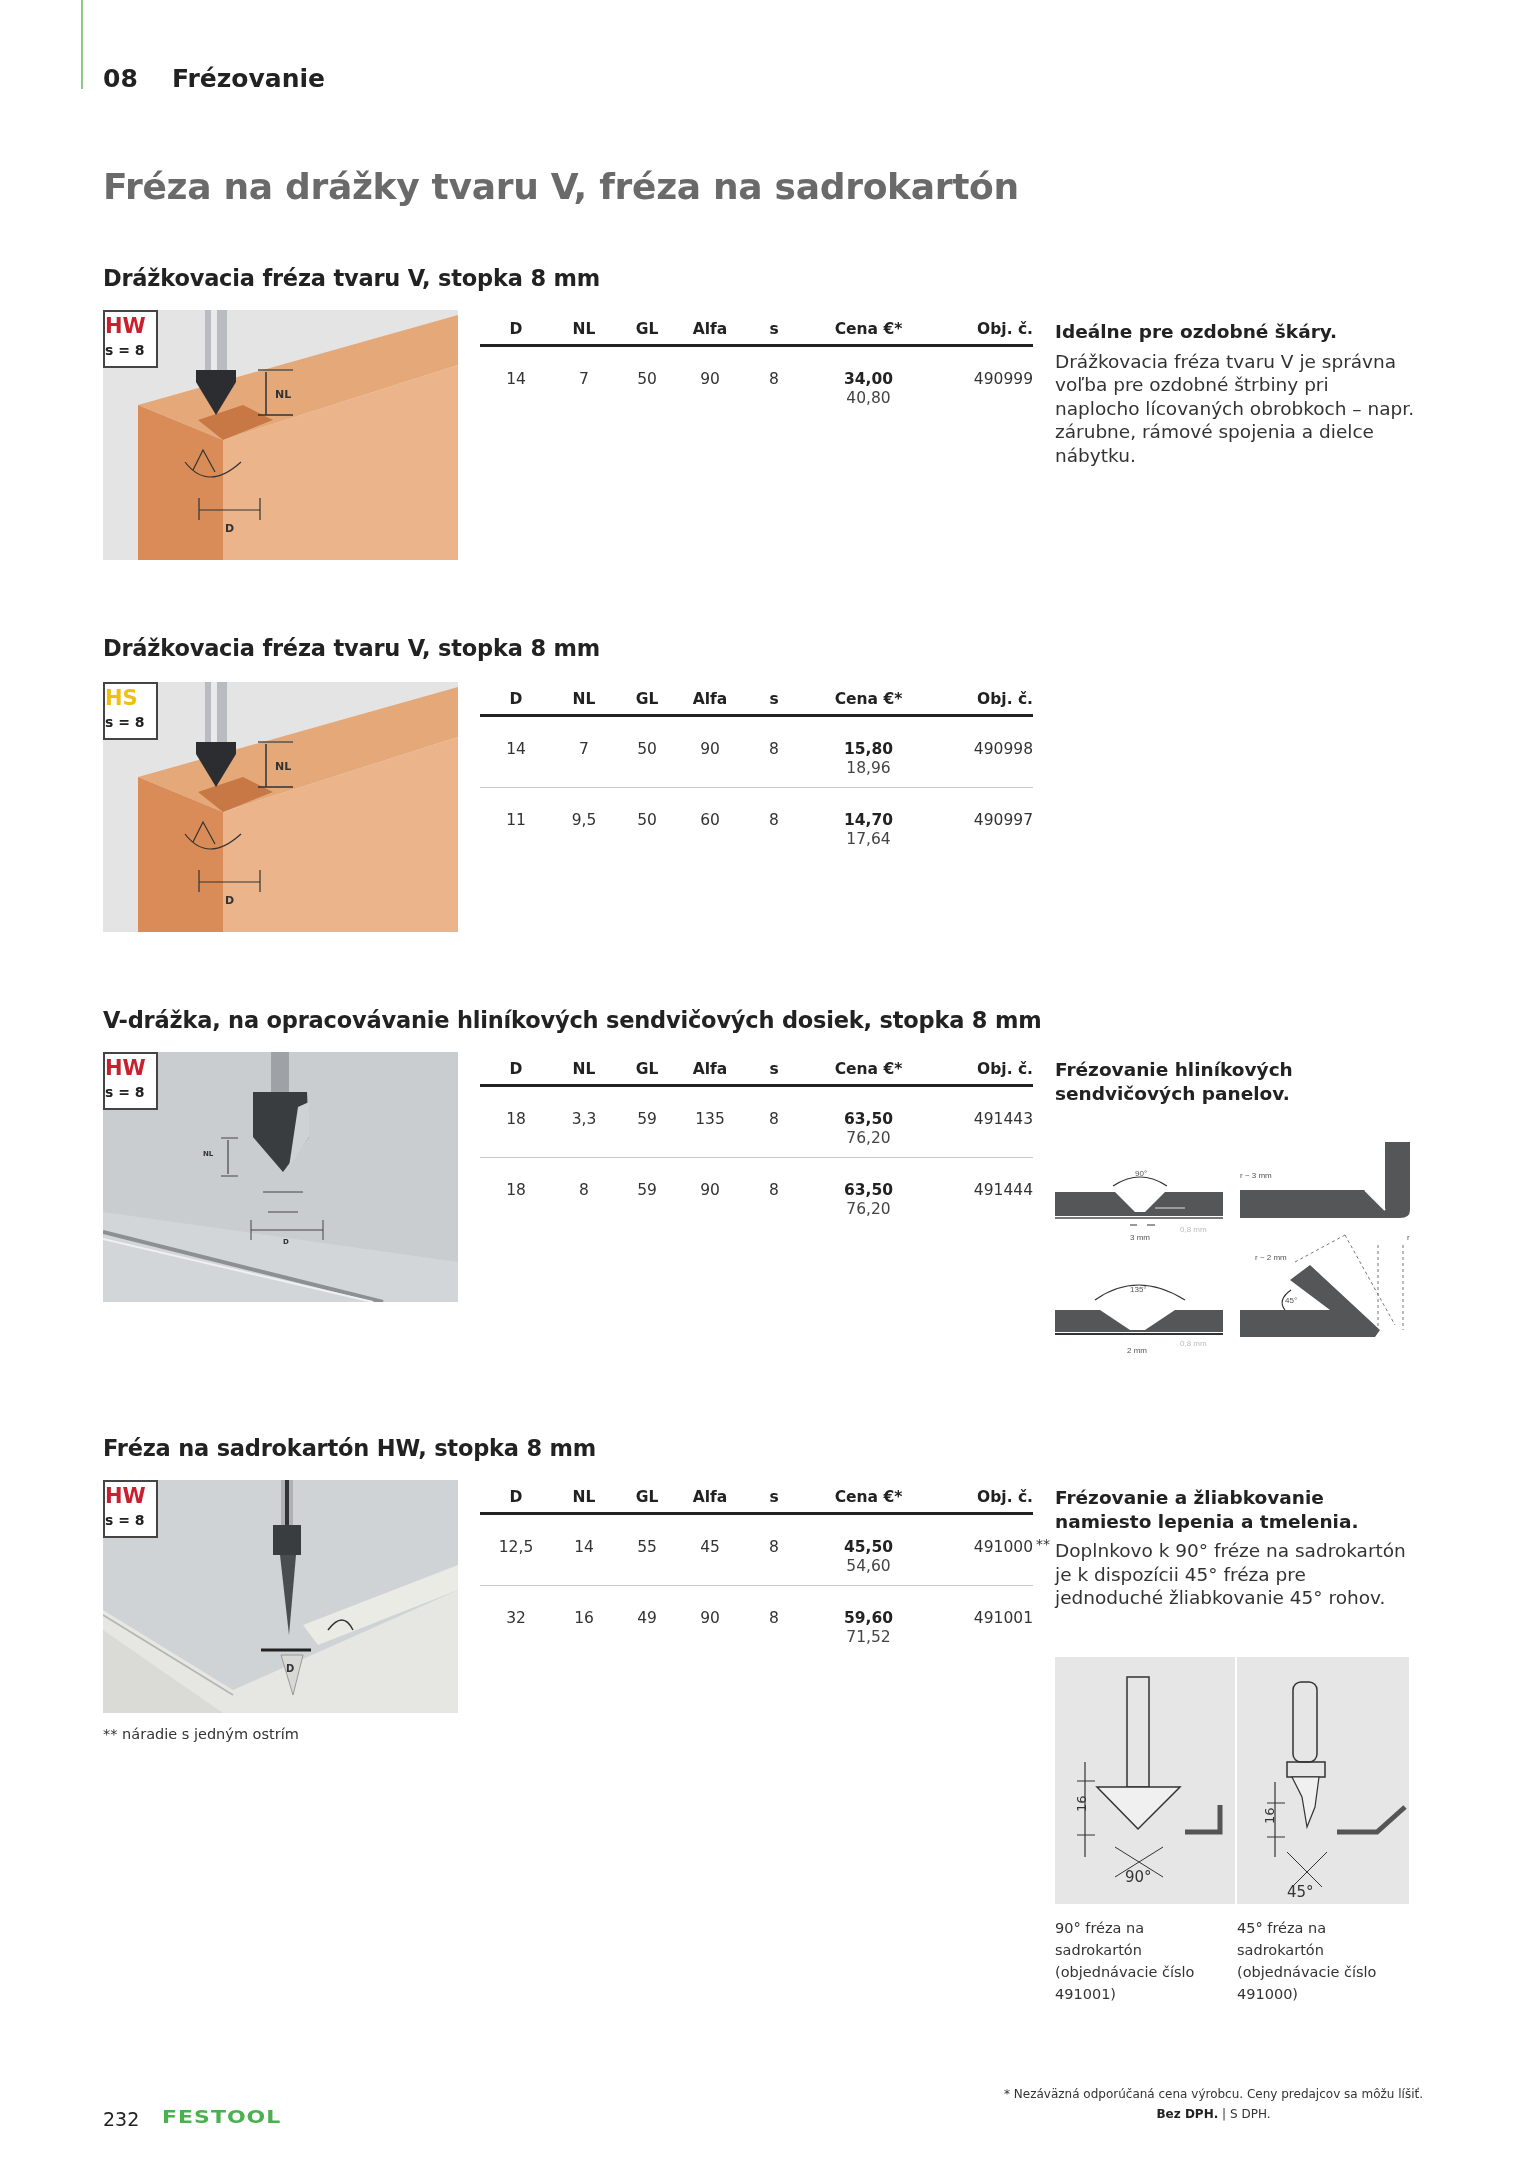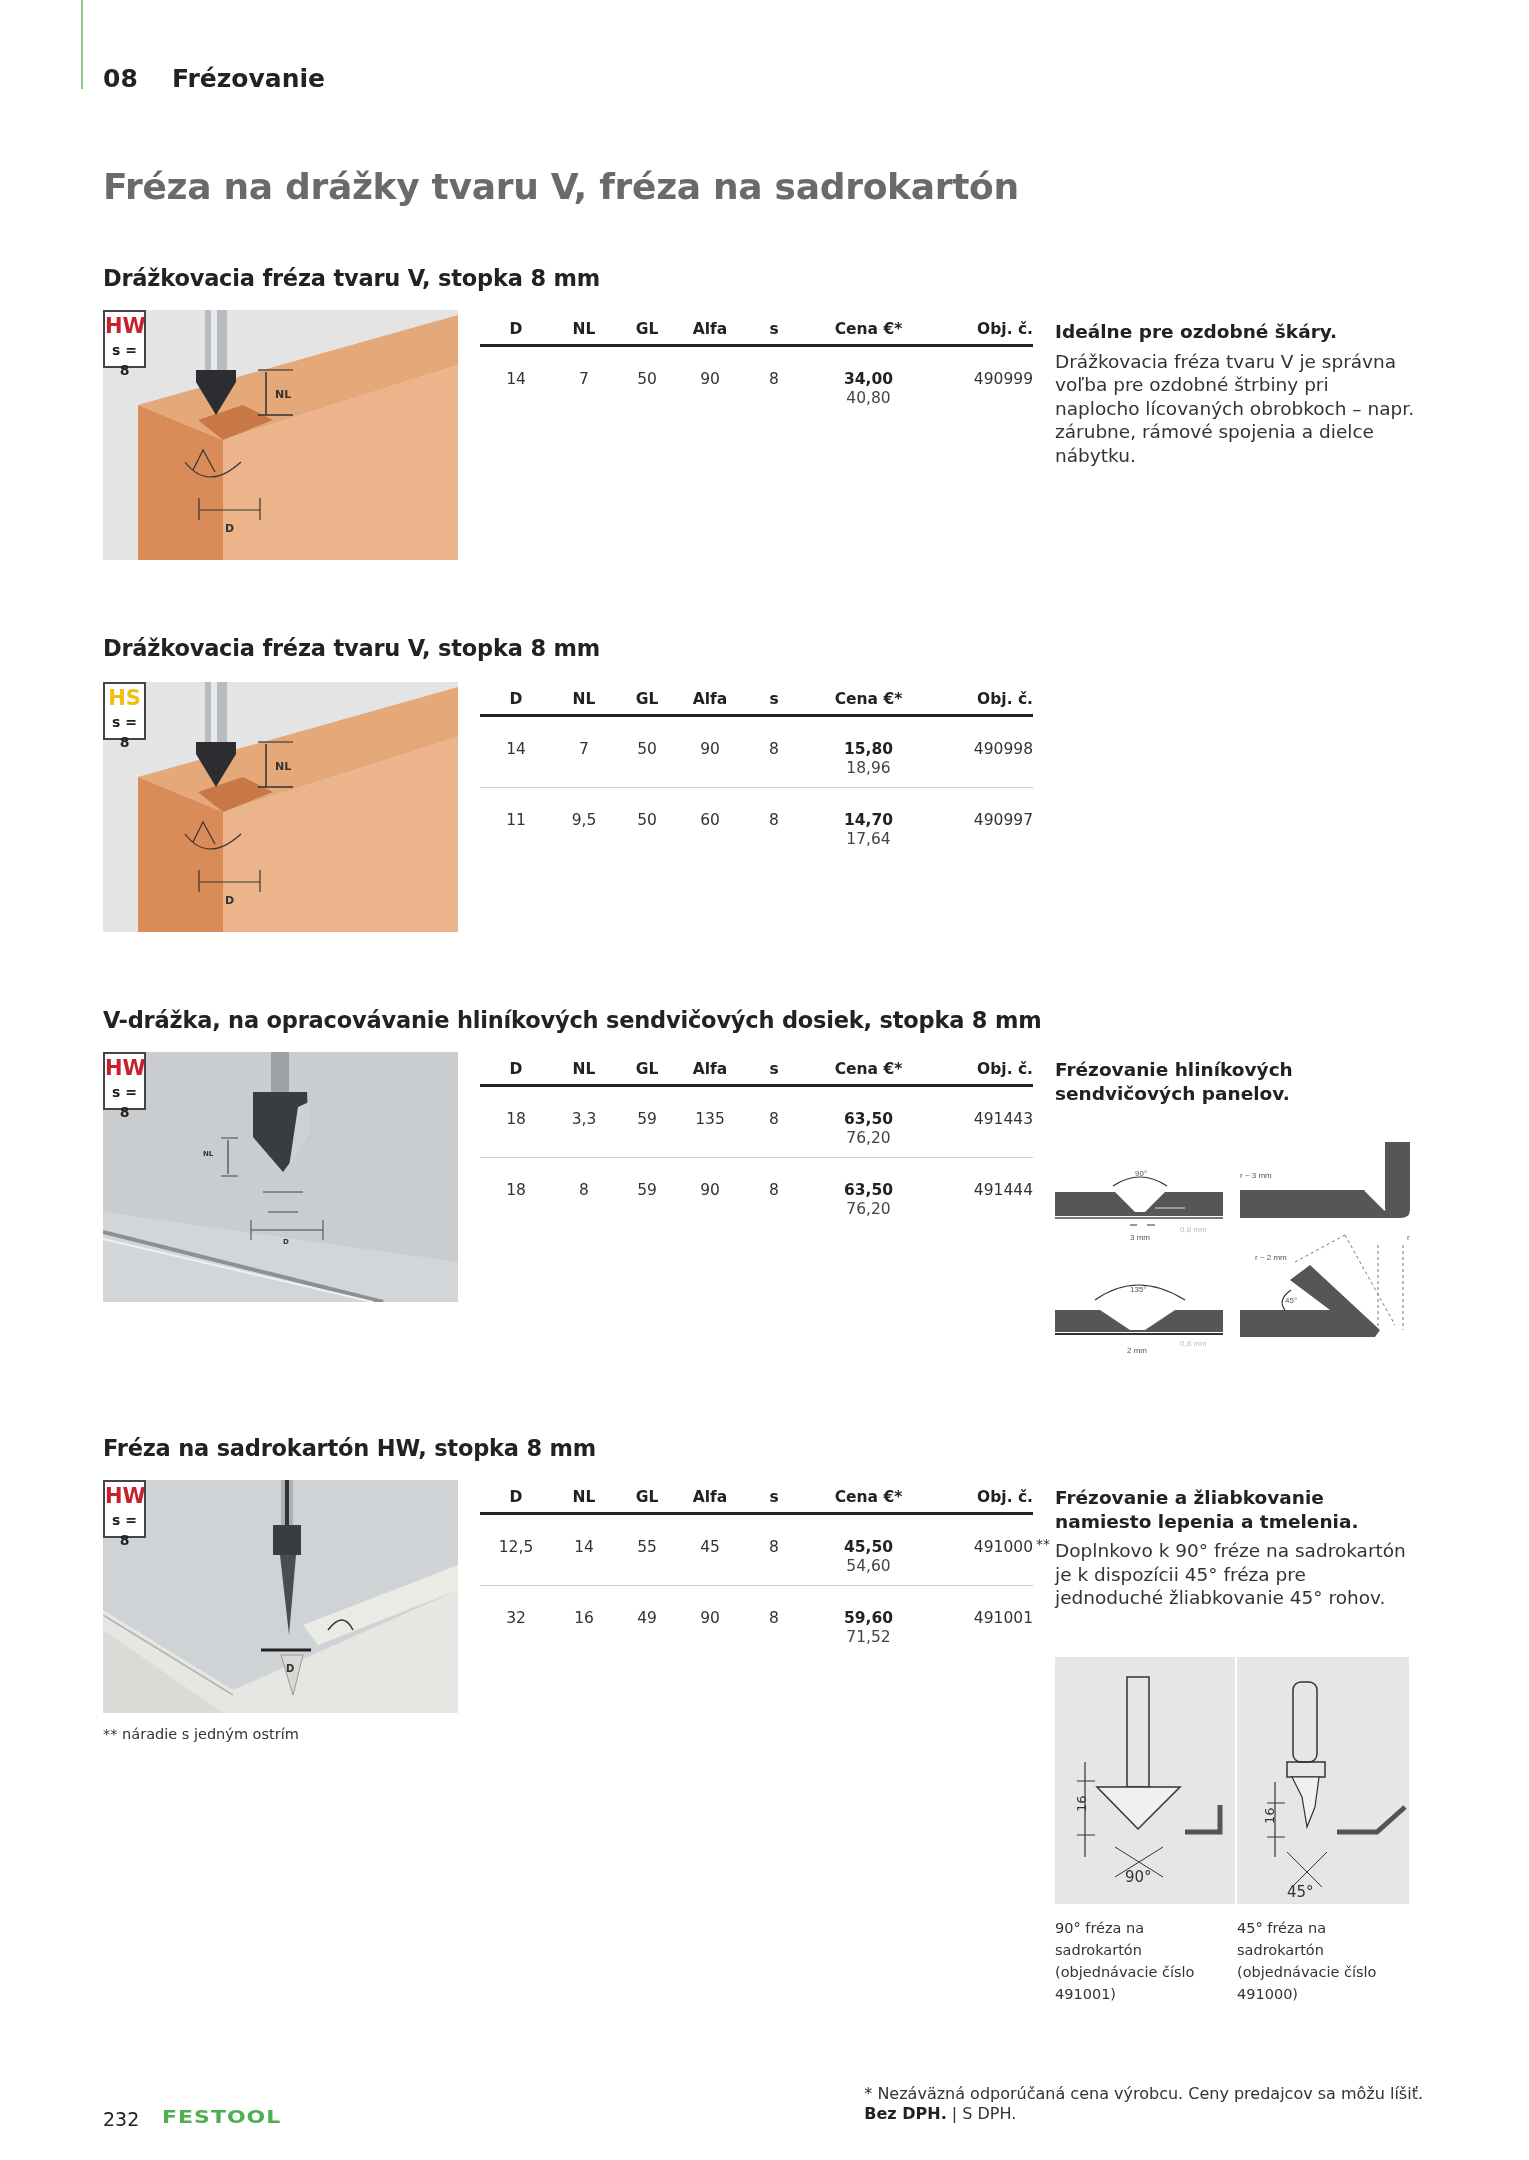--- a/index.html
+++ b/index.html
@@ -5,21 +5,21 @@
   * { box-sizing: border-box; margin: 0; padding: 0; }
   body { width: 1529px; height: 2160px; background: #fff; position: relative; font-family: "DejaVu Sans", sans-serif; color: #222; overflow: hidden; }
   .abs { position: absolute; }
   .greenbar { left: 81px; top: 0; width: 2px; height: 89px; background: #8cc98a; }
   .chapter-num { left: 103px; top: 64px; font-size: 25px; font-weight: bold; color: #222; }
   .chapter-name { left: 172px; top: 64px; font-size: 25px; font-weight: bold; color: #222; }
   .page-title { left: 103px; top: 166px; font-size: 36px; font-weight: bold; color: #6a6a6a; letter-spacing: -0.3px; }
   .sec-title { left: 103px; font-size: 22.5px; font-weight: bold; color: #222; letter-spacing: -0.2px; }
   .photo { left: 103px; width: 355px; overflow: hidden; }
   .photo svg { display: block; }
-  .badge { position: absolute; left: 0; top: 0; width: 43px; height: 58px; background: #fff; border: 2px solid #444; text-align: center; }
+  .badge { position: absolute; left: 0; top: 0; width: 55px; height: 58px; background: #fff; border: 2px solid #444; text-align: left; }
   .badge .b1 { font-size: 21px; font-weight: bold; line-height: 27px; margin-top: 1px; }
   .badge .b2 { font-size: 14px; font-weight: bold; color: #222; line-height: 20px; }
   .red { color: #c8202f; }
   .yellow { color: #f0c010; }
   table.spec { position: absolute; left: 480px; width: 553px; border-collapse: collapse; font-size: 15.5px; }
   table.spec th { font-weight: bold; font-size: 15.5px; color: #222; height: 30px; padding: 0; border-bottom: 3px solid #222; vertical-align: middle; }
   table.spec td { padding: 23px 0 9px 0; color: #333; vertical-align: top; line-height: 19px; }
   table.spec tr.sep td { border-bottom: 1.5px solid #c9c9c9; }
   .c-d { width: 72px; text-align: center; }
   .c-nl { width: 64px; text-align: center; }
@@ -32,21 +32,21 @@
   .p-gross { color: #444; display: block; }
   .obj-wrap { position: relative; margin-top: 20px; }
   .stars { position: absolute; left: 100%; top: -3px; margin-left: 3px; font-size: 14px; }
   .desc { left: 1055px; width: 360px; font-size: 18.5px; line-height: 23.5px; color: #333; }
   .desc .lead { font-weight: bold; color: #222; margin-bottom: 6px; }
   .footnote { left: 103px; top: 1726px; font-size: 14.5px; color: #333; }
   .drawbox { background: #e6e6e6; position: absolute; }
   .caption { font-size: 14.5px; line-height: 22px; color: #333; position: absolute; width: 180px; }
   .page-no { left: 103px; top: 2108px; font-size: 19px; color: #222; }
   .logo { left: 162px; top: 2107px; font-size: 22px; font-weight: bold; color: #4cb04e; letter-spacing: 1px; font-family: "DejaVu Sans", sans-serif; transform: scaleY(0.8); transform-origin: left top; }
-  .disclaimer { right: 106px; top: 2084px; font-size: 16px; color: #333; text-align: left; line-height: 20px; }
+  .disclaimer { right: 106px; top: 2084px; font-size: 12px; color: #333; text-align: center; line-height: 20px; }
   .disclaimer b { color: #222; }
 </style>
 </head>
 <body>
 
 <div class="abs greenbar"></div>
 <div class="abs chapter-num">08</div>
 <div class="abs chapter-name">Frézovanie</div>
 <div class="abs page-title">Fréza na drážky tvaru V, fréza na sadrokartón</div>
 

